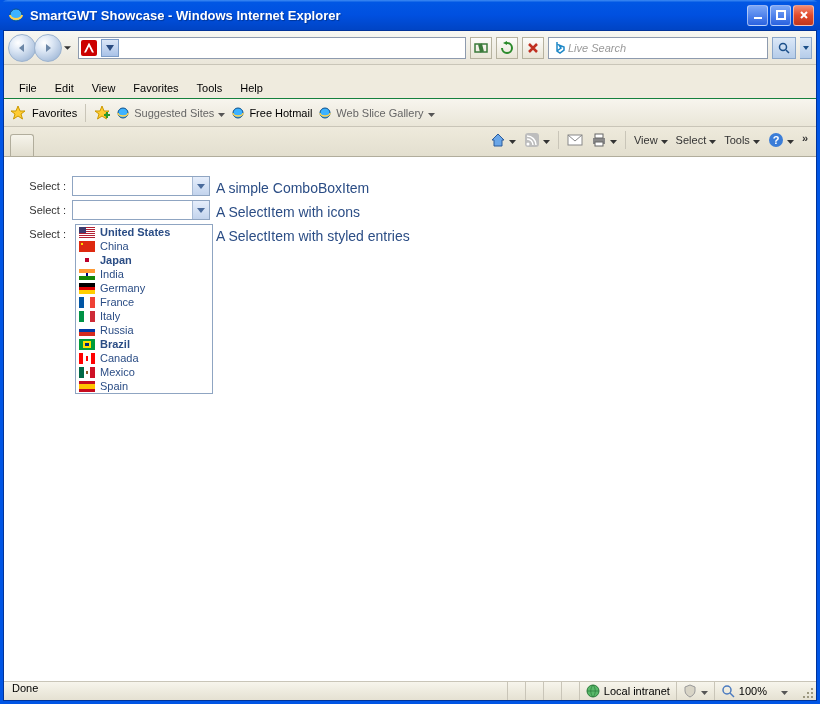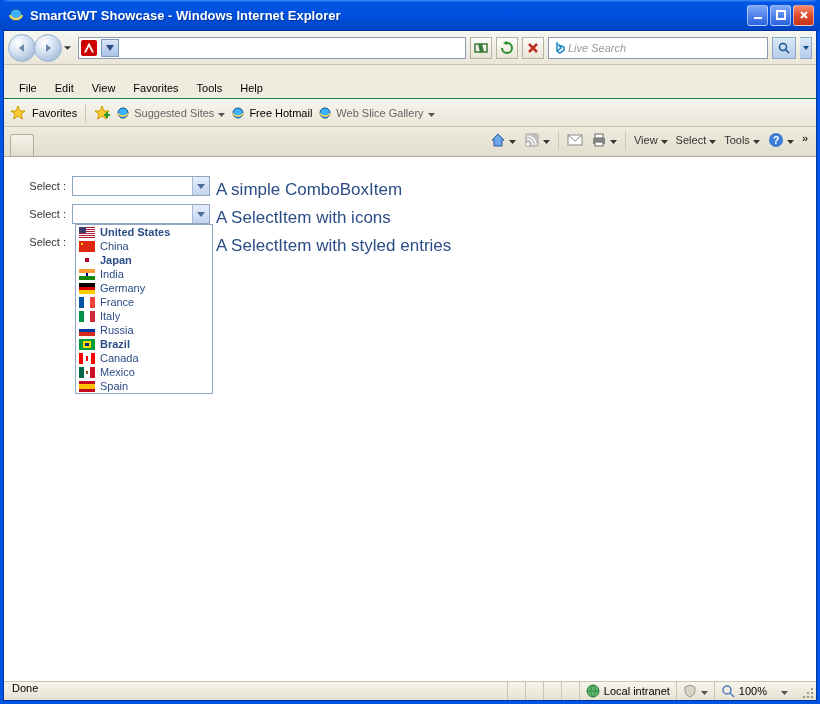--- a/index.html
+++ b/index.html
@@ -170,21 +170,21 @@
   background:#fff; display:flex; align-items:center;
 }
 .combo-input{flex:1; height:100%;}
 .combo-arrow{
   width:17px; height:18px;
   background: linear-gradient(to bottom,#e6eefb,#c3d4ed);
   border-left:1px solid #a8bbd5;
   display:flex;align-items:center;justify-content:center;
 }
 .combo-arrow svg{width:8px;height:5px;fill:#4a6b9c;}
-.form-hint{ color:#2b4d85; padding-top:4px; font-size:17px; }
+.form-hint{ color:#2b4d85; padding-top:4px; font-size:14px; }
 
 
 .dropdown-panel {
   position:absolute; left:71px; top:66px;
   width:138px; border:1px solid #8fa5c2; background:#fff;
 }
 .dd-item {
   display:flex; align-items:center; gap:5px;
   padding:1px 3px; font-size:11px; color:#2b4d85;
 }

